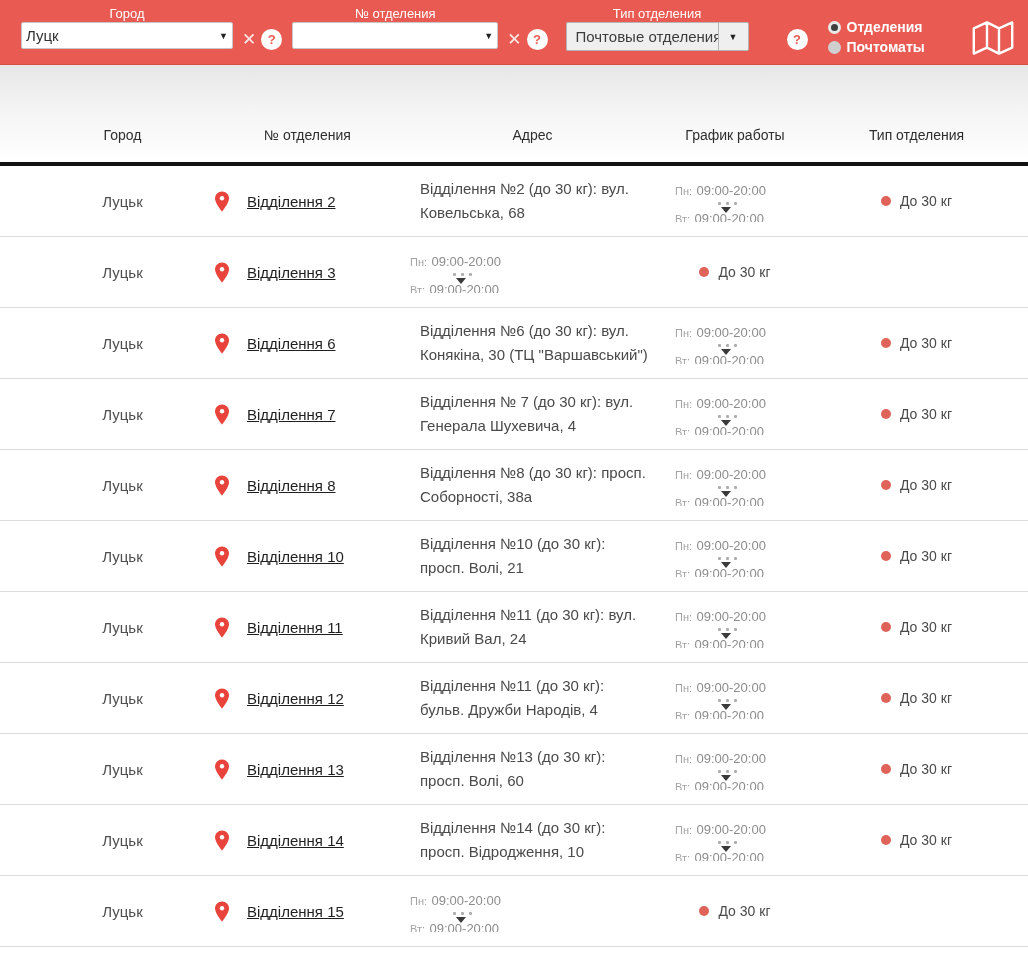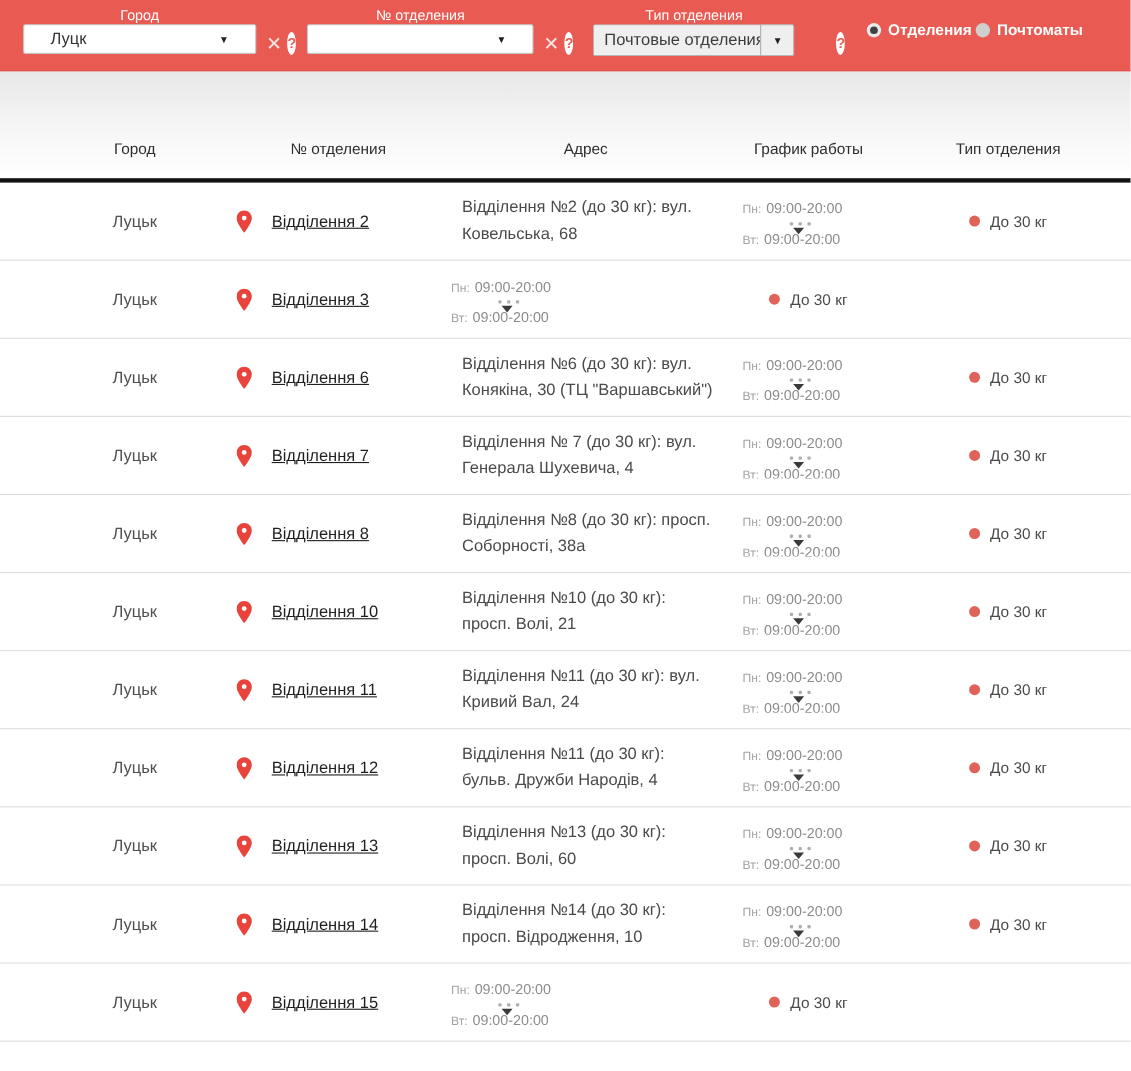--- a/index.html
+++ b/index.html
@@ -7,34 +7,34 @@
   body { font-family: "Liberation Sans", sans-serif; }
   .page { width: 1028px; height: 974px; overflow: hidden; background: #fff; position: relative; }
 
   
   .topbar { height: 65px; background: #e95a52; border-bottom: 1px solid #d7four; border-bottom: 1px solid #d94f48;
             display: flex; align-items: flex-start; padding: 5px 0 0 21px; }
   .filter-group { display: flex; flex-direction: column; }
   .filter-label { color: #fff; font-size: 13px; height: 17px; line-height: 17px; text-align: center; white-space: nowrap; }
   .select { height: 27px; background: #fff; border: 1px solid #c6c6c6; border-radius: 2px;
             display: flex; align-items: center; justify-content: space-between;
-            padding: 0 24px; font-size: 15px; color: #333; cursor: pointer; }
+            padding: 0 4px; font-size: 15px; color: #333; cursor: pointer; }
   .select .caret { font-size: 9px; color: #222; margin-left: 6px; }
   .sel-city { width: 212px; }
   .sel-office { width: 206px; }
   .type-select { display: flex; height: 29px; cursor: pointer; }
   .type-main { width: 152px; background: #efefef; border: 1px solid #b5b5b5; border-right: none;
                border-radius: 2px 0 0 2px; display: flex; align-items: center; padding: 0 9px;
                font-size: 15px; color: #3c3c3c; white-space: nowrap; overflow: hidden; }
   .type-arrow { width: 31px; background: #efefef; border: 1px solid #b5b5b5; border-radius: 0 2px 2px 0;
                 display: flex; align-items: center; justify-content: center; font-size: 9px; color: #222; }
   .clear-x { margin: 26px 5px 0 9px; color: rgba(255,255,255,0.85); font-size: 17px; line-height: 17px; cursor: pointer; }
   .help { margin-top: 24px; width: 21px; height: 21px; border-radius: 50%; background: #fff; color: #e95a52;
           font-weight: bold; font-size: 13px; display: flex; align-items: center; justify-content: center; cursor: pointer; }
-  .radio-group { margin: 14px 0 0 20px; display: flex; flex-direction: row; gap: 4px; }
+  .radio-group { margin: 14px 0 0 20px; display: flex; flex-direction: column; gap: 4px; }
   .radio-item { display: flex; align-items: center; gap: 6px; cursor: pointer; }
   .radio-dot { width: 13px; height: 13px; border-radius: 50%; background: #cfcfcf; position: relative; flex: 0 0 13px; }
   .radio-item.selected .radio-dot { background: #e9e9e9; }
   .radio-item.selected .radio-dot::after { content: ""; position: absolute; left: 3px; top: 3px;
           width: 7px; height: 7px; border-radius: 50%; background: #3f3f3f; }
   .radio-label { color: #fff; font-size: 14px; font-weight: bold; white-space: nowrap; }
   .map-btn { margin: 15px 0 0 46px; cursor: pointer; }
 
   
   .subheader { background: linear-gradient(180deg, #e7e7e7 0%, #f4f4f4 45%, #ffffff 100%);

